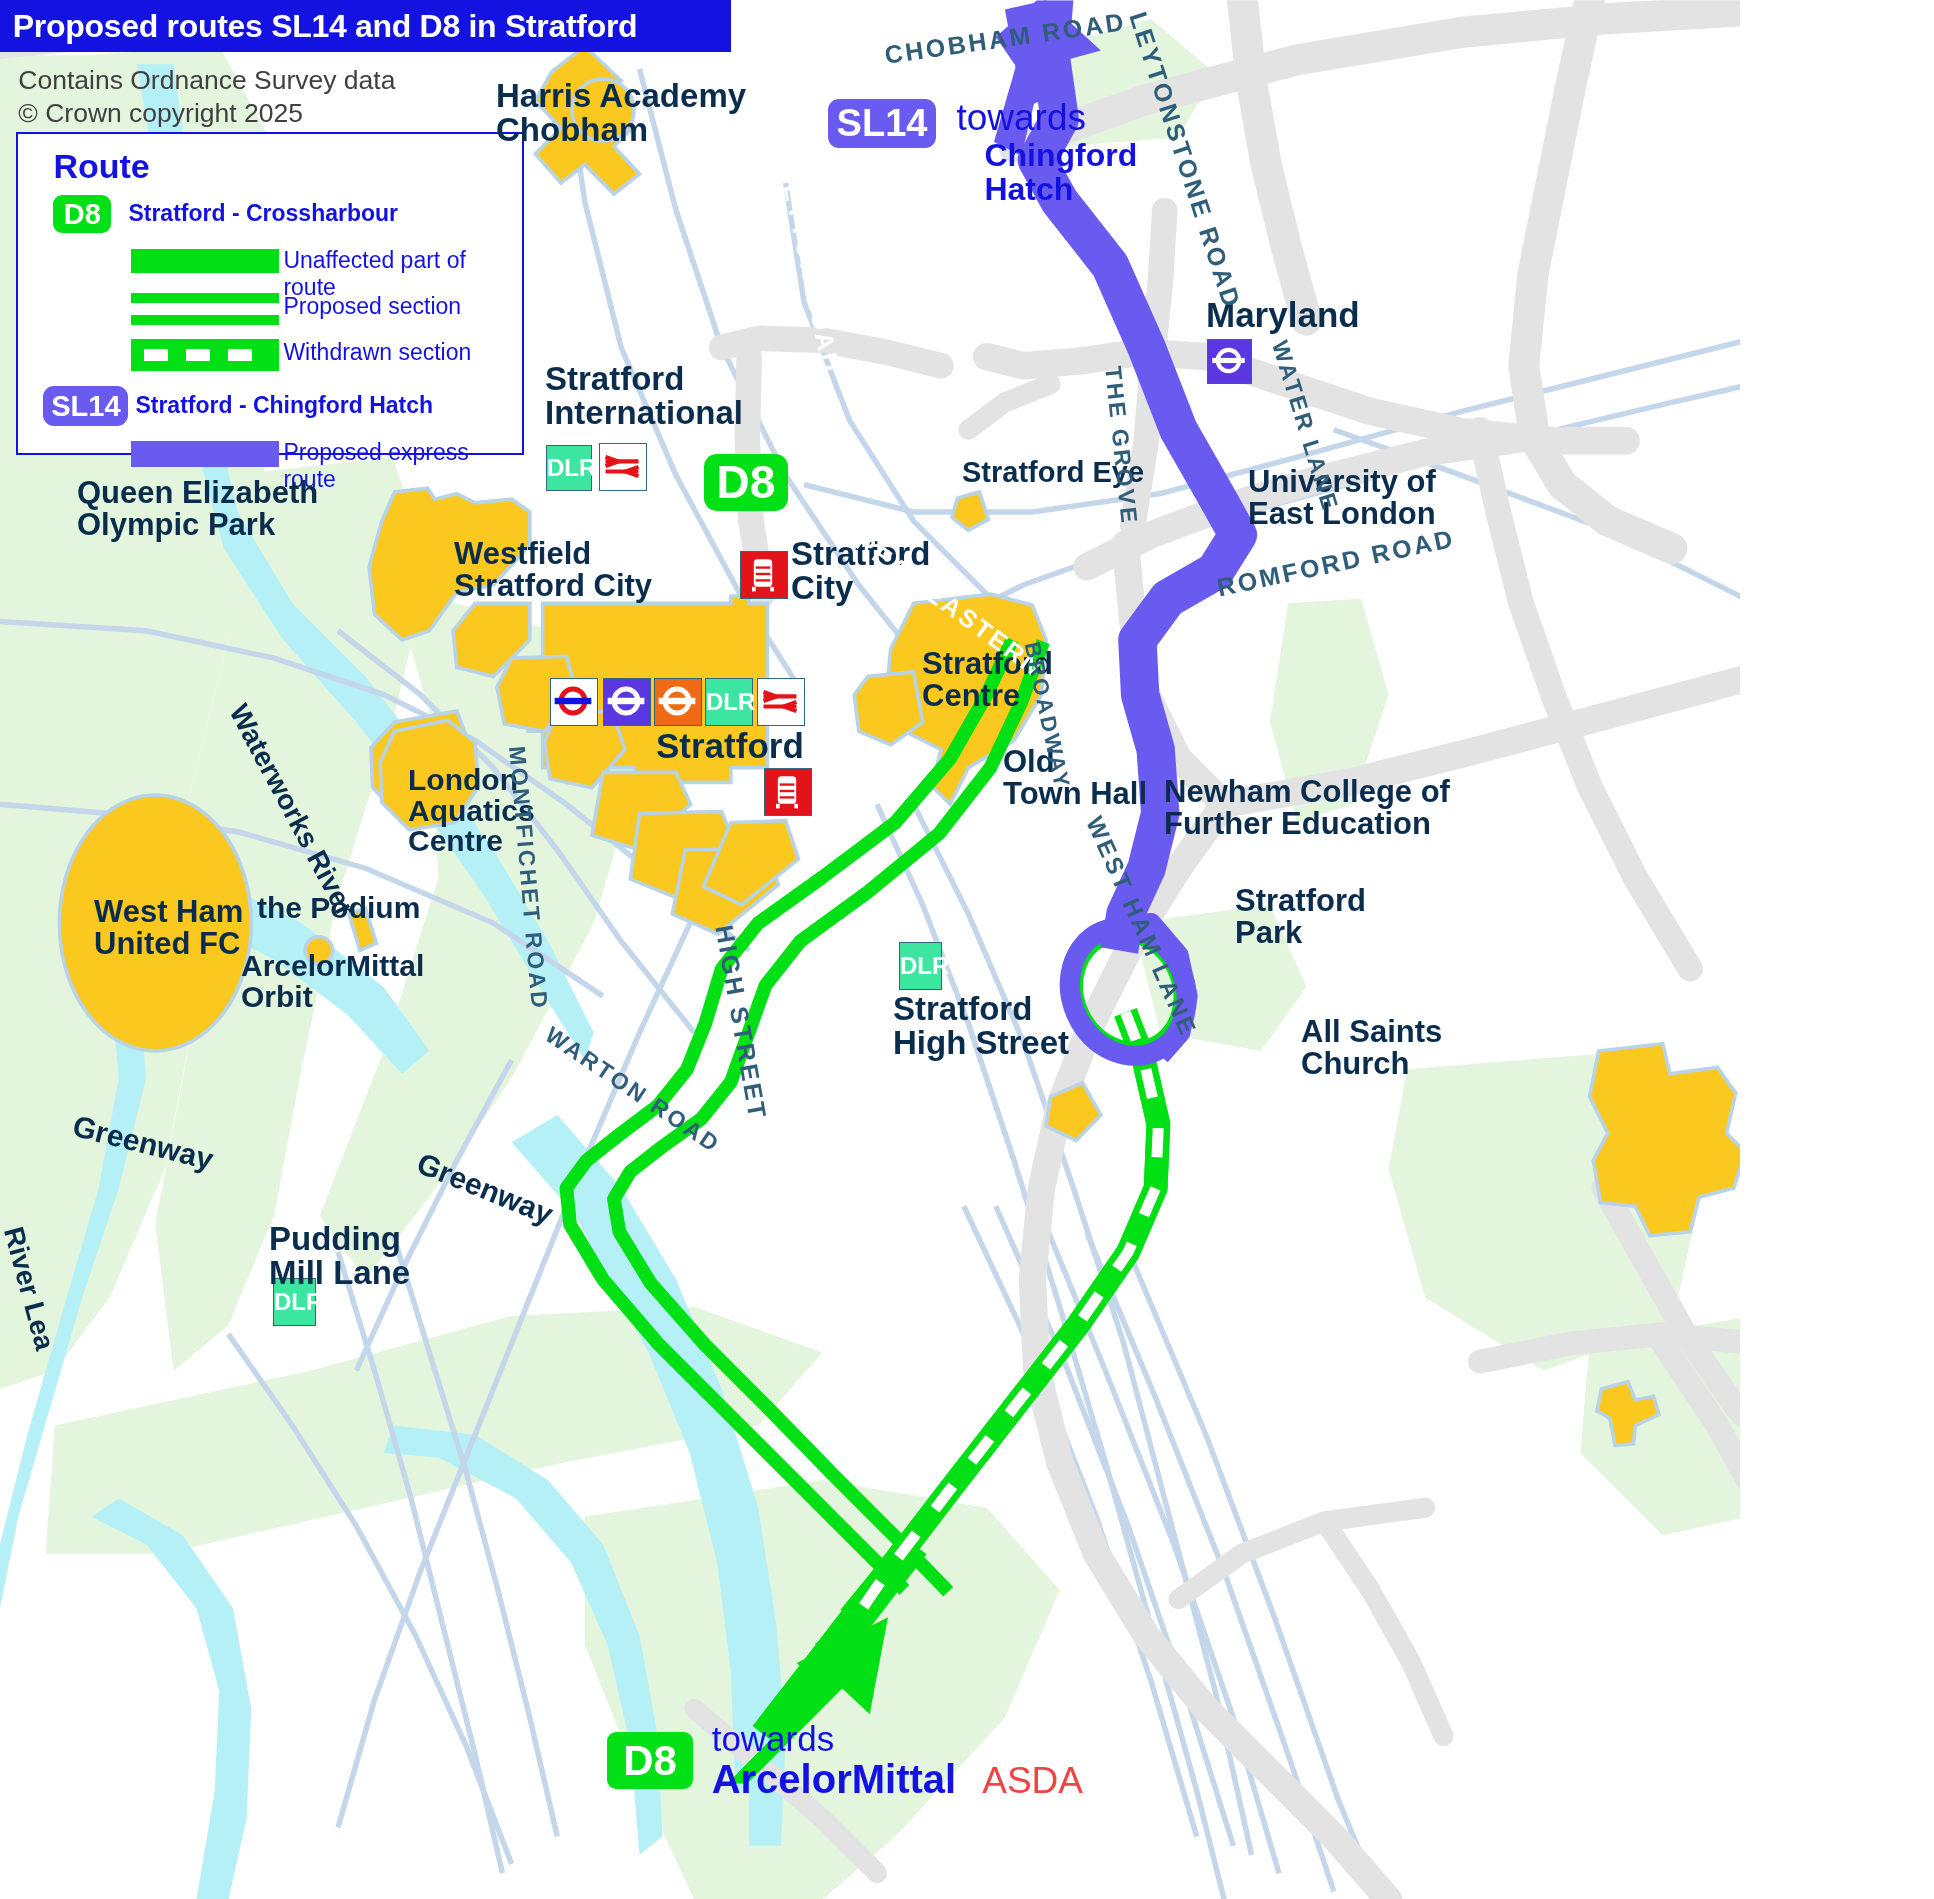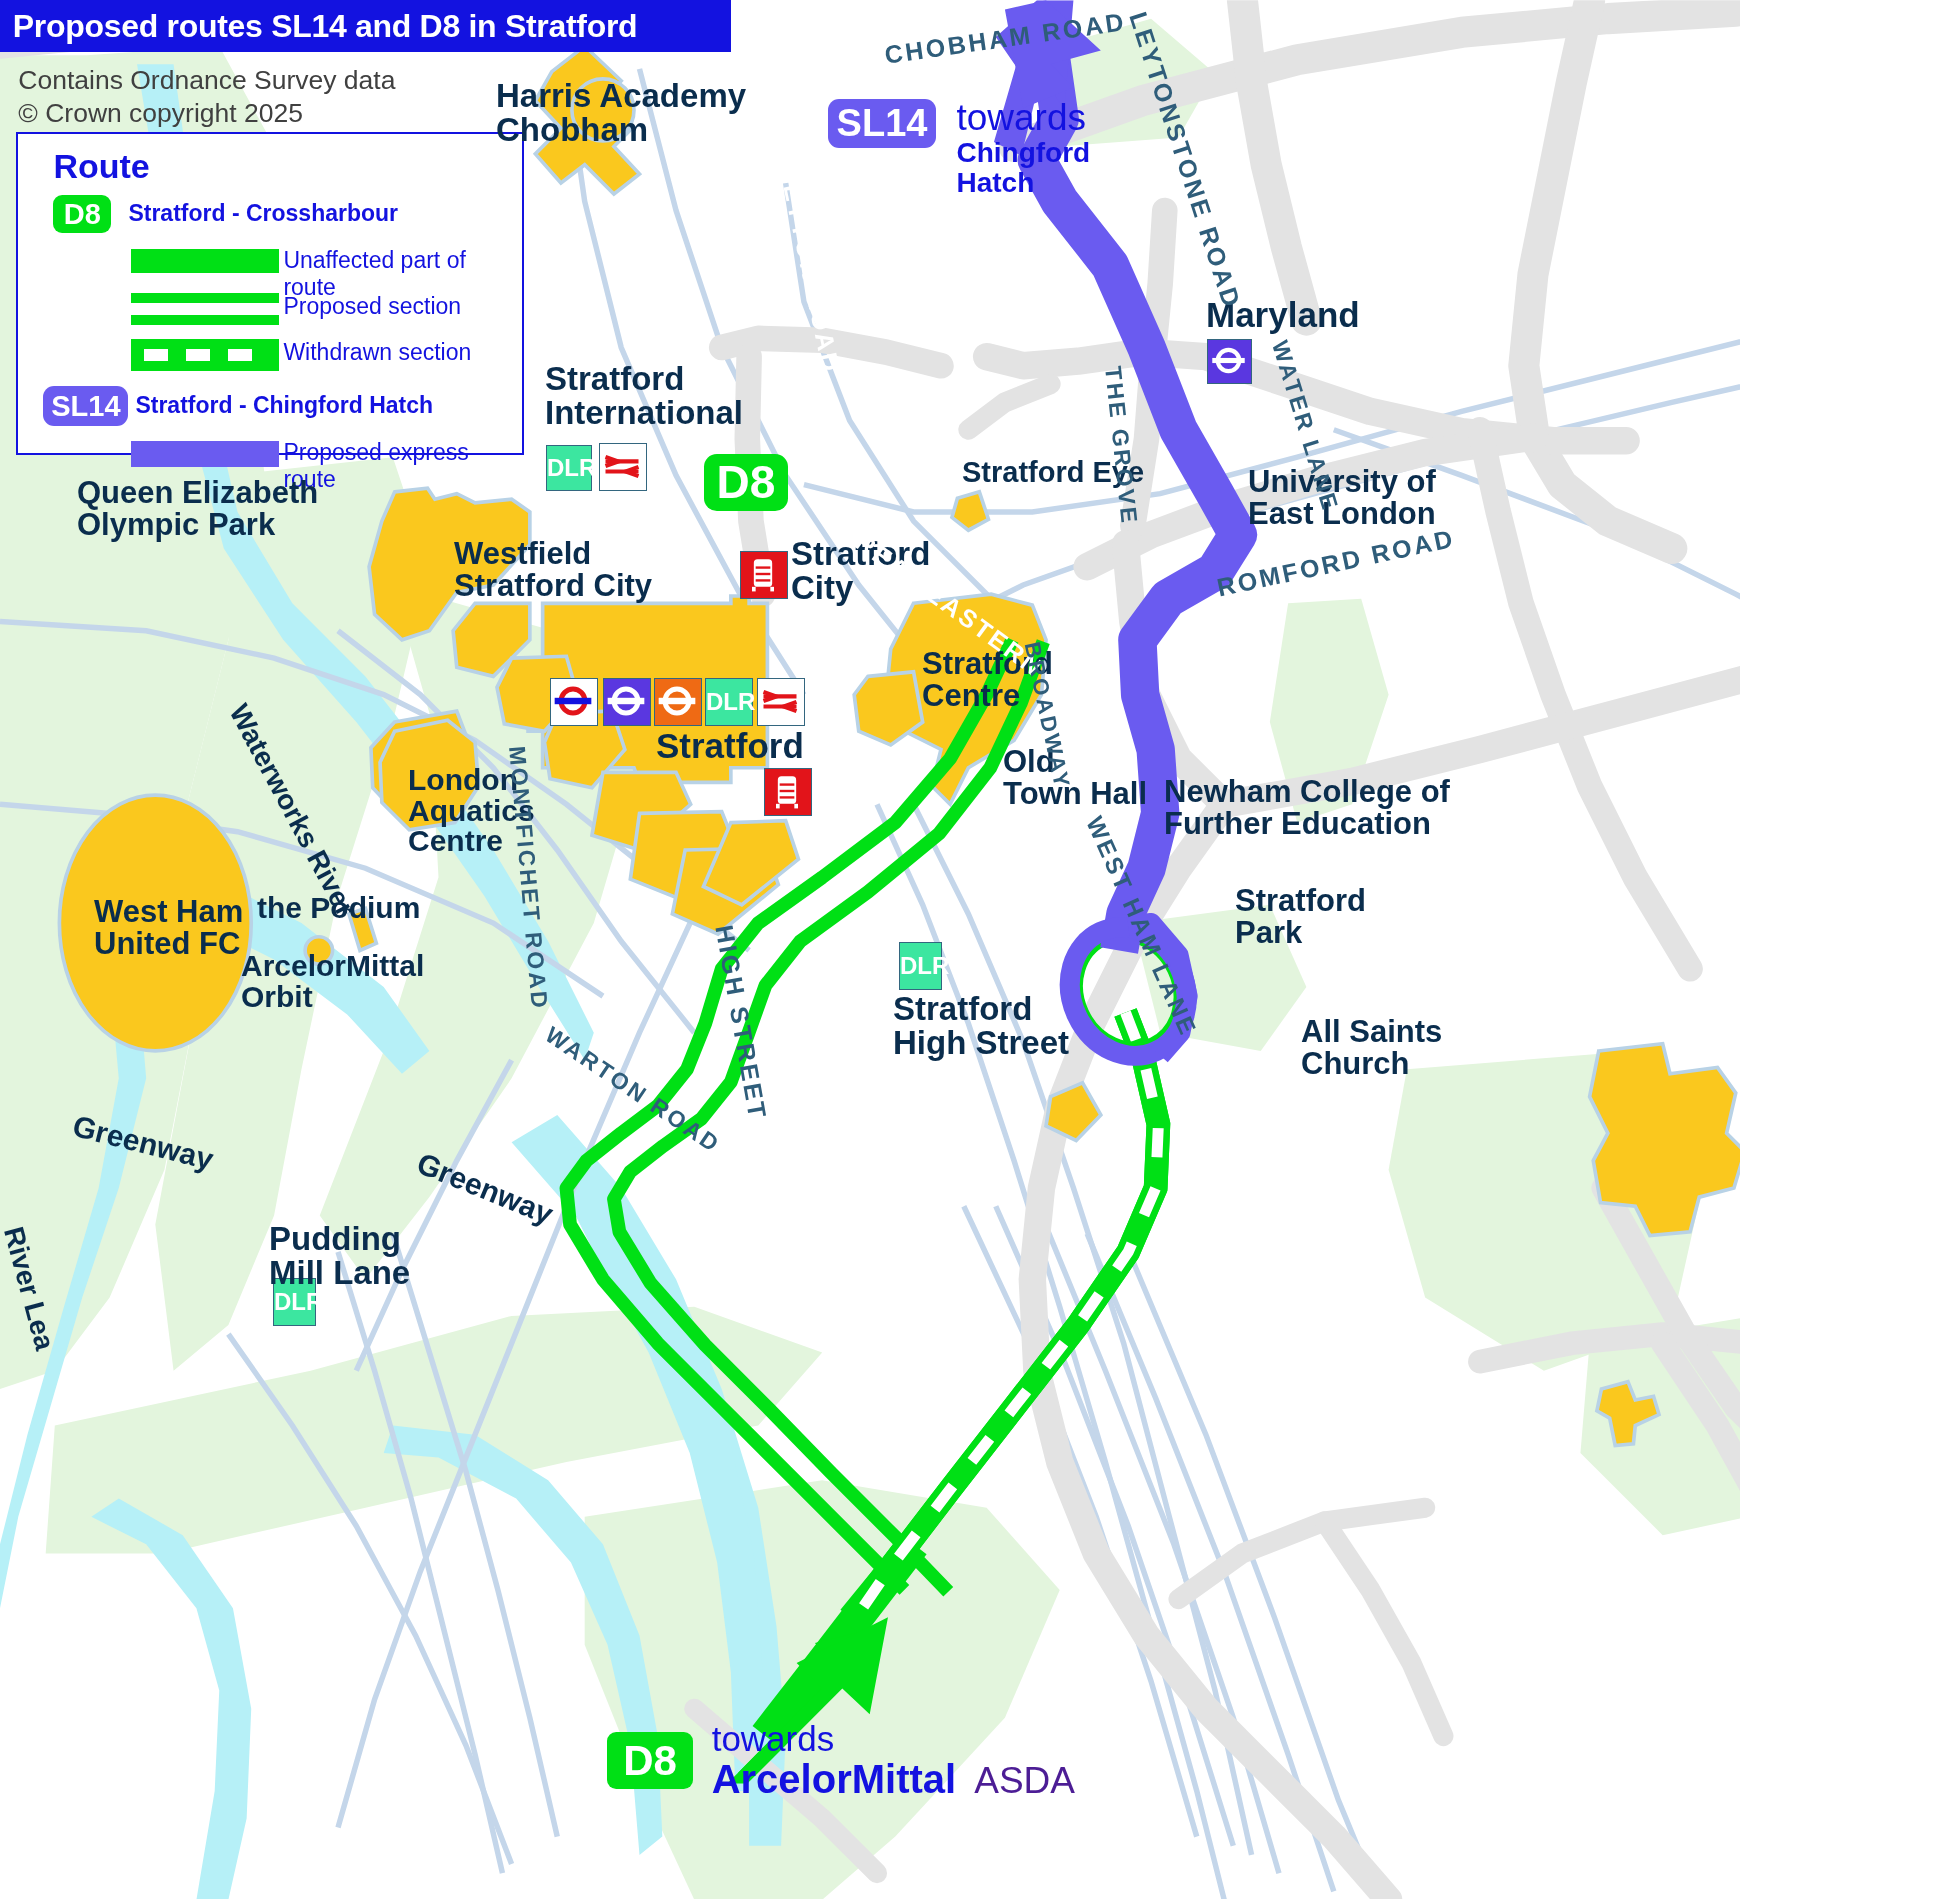--- a/index.html
+++ b/index.html
@@ -243,34 +243,34 @@
     <div class="lg-bullet" style="left:117px;top:258px;">Stratford - Chingford Hatch</div>
 
     <div class="swatch sw-express" style="left:113px;top:307px;width:148px;height:25.6px;"></div>
     <div class="lg-bullet" style="left:265px;top:305px;font-weight:500;">Proposed express route</div>
   </div>
 
   <div class="callout" style="left:828px;top:99px;">
     <div class="badge-sl14" style="display:inline-block;width:108px;height:49px;font-size:38px;line-height:49px;vertical-align:top;">SL14</div>
     <div style="display:inline-block;vertical-align:top;margin-left:16.4px;">
       <div style="color:#1312e0;font-size:37px;font-weight:400;line-height:1.05;">towards</div>
-      <div style="color:#1312e0;font-size:28px;font-weight:bold;line-height:1.08;white-space:pre;">Chingford
+      <div style="color:#1312e0;font-size:32px;font-weight:bold;line-height:1.08;white-space:pre;margin-left:28px;">Chingford
 Hatch</div>
     </div>
   </div>
 
   <div class="badge-d8" style="position:absolute;left:704px;top:454px;width:84px;height:57px;font-size:46px;line-height:57px;border-radius:12.8px;">D8</div>
 
   <div class="callout" style="left:607px;top:1721px;">
     <div class="badge-d8" style="display:inline-block;width:86px;height:57px;font-size:42px;line-height:57px;vertical-align:middle;">D8</div>
     <div style="display:inline-block;vertical-align:middle;margin-left:14.6px;">
       <div style="color:#1312e0;font-size:35px;font-weight:400;line-height:1.05;">towards</div>
       <div style="line-height:1.08;">
         <span style="color:#1312e0;font-size:40px;font-weight:bold;">ArcelorMittal</span>
-        <span style="color:#4c1d95;font-size:37px;font-weight:400;margin-left:14px;">ASDA</span>
+        <span style="color:#ef4444;font-size:37px;font-weight:400;margin-left:22px;">ASDA</span>
       </div>
     </div>
   </div>
 
   <div id="station-icons">
 
     <div class="stn dlr" style="left:546px;top:445px;width:46px;height:46px;font-size:24px;line-height:44px;">DLR</div>
     <div class="stn nr" style="left:599px;top:443px;width:48px;height:48px;">
       <svg width="44" height="44" viewBox="0 0 48 48">
           <g stroke="#e2141a" stroke-width="4.5" fill="none">

